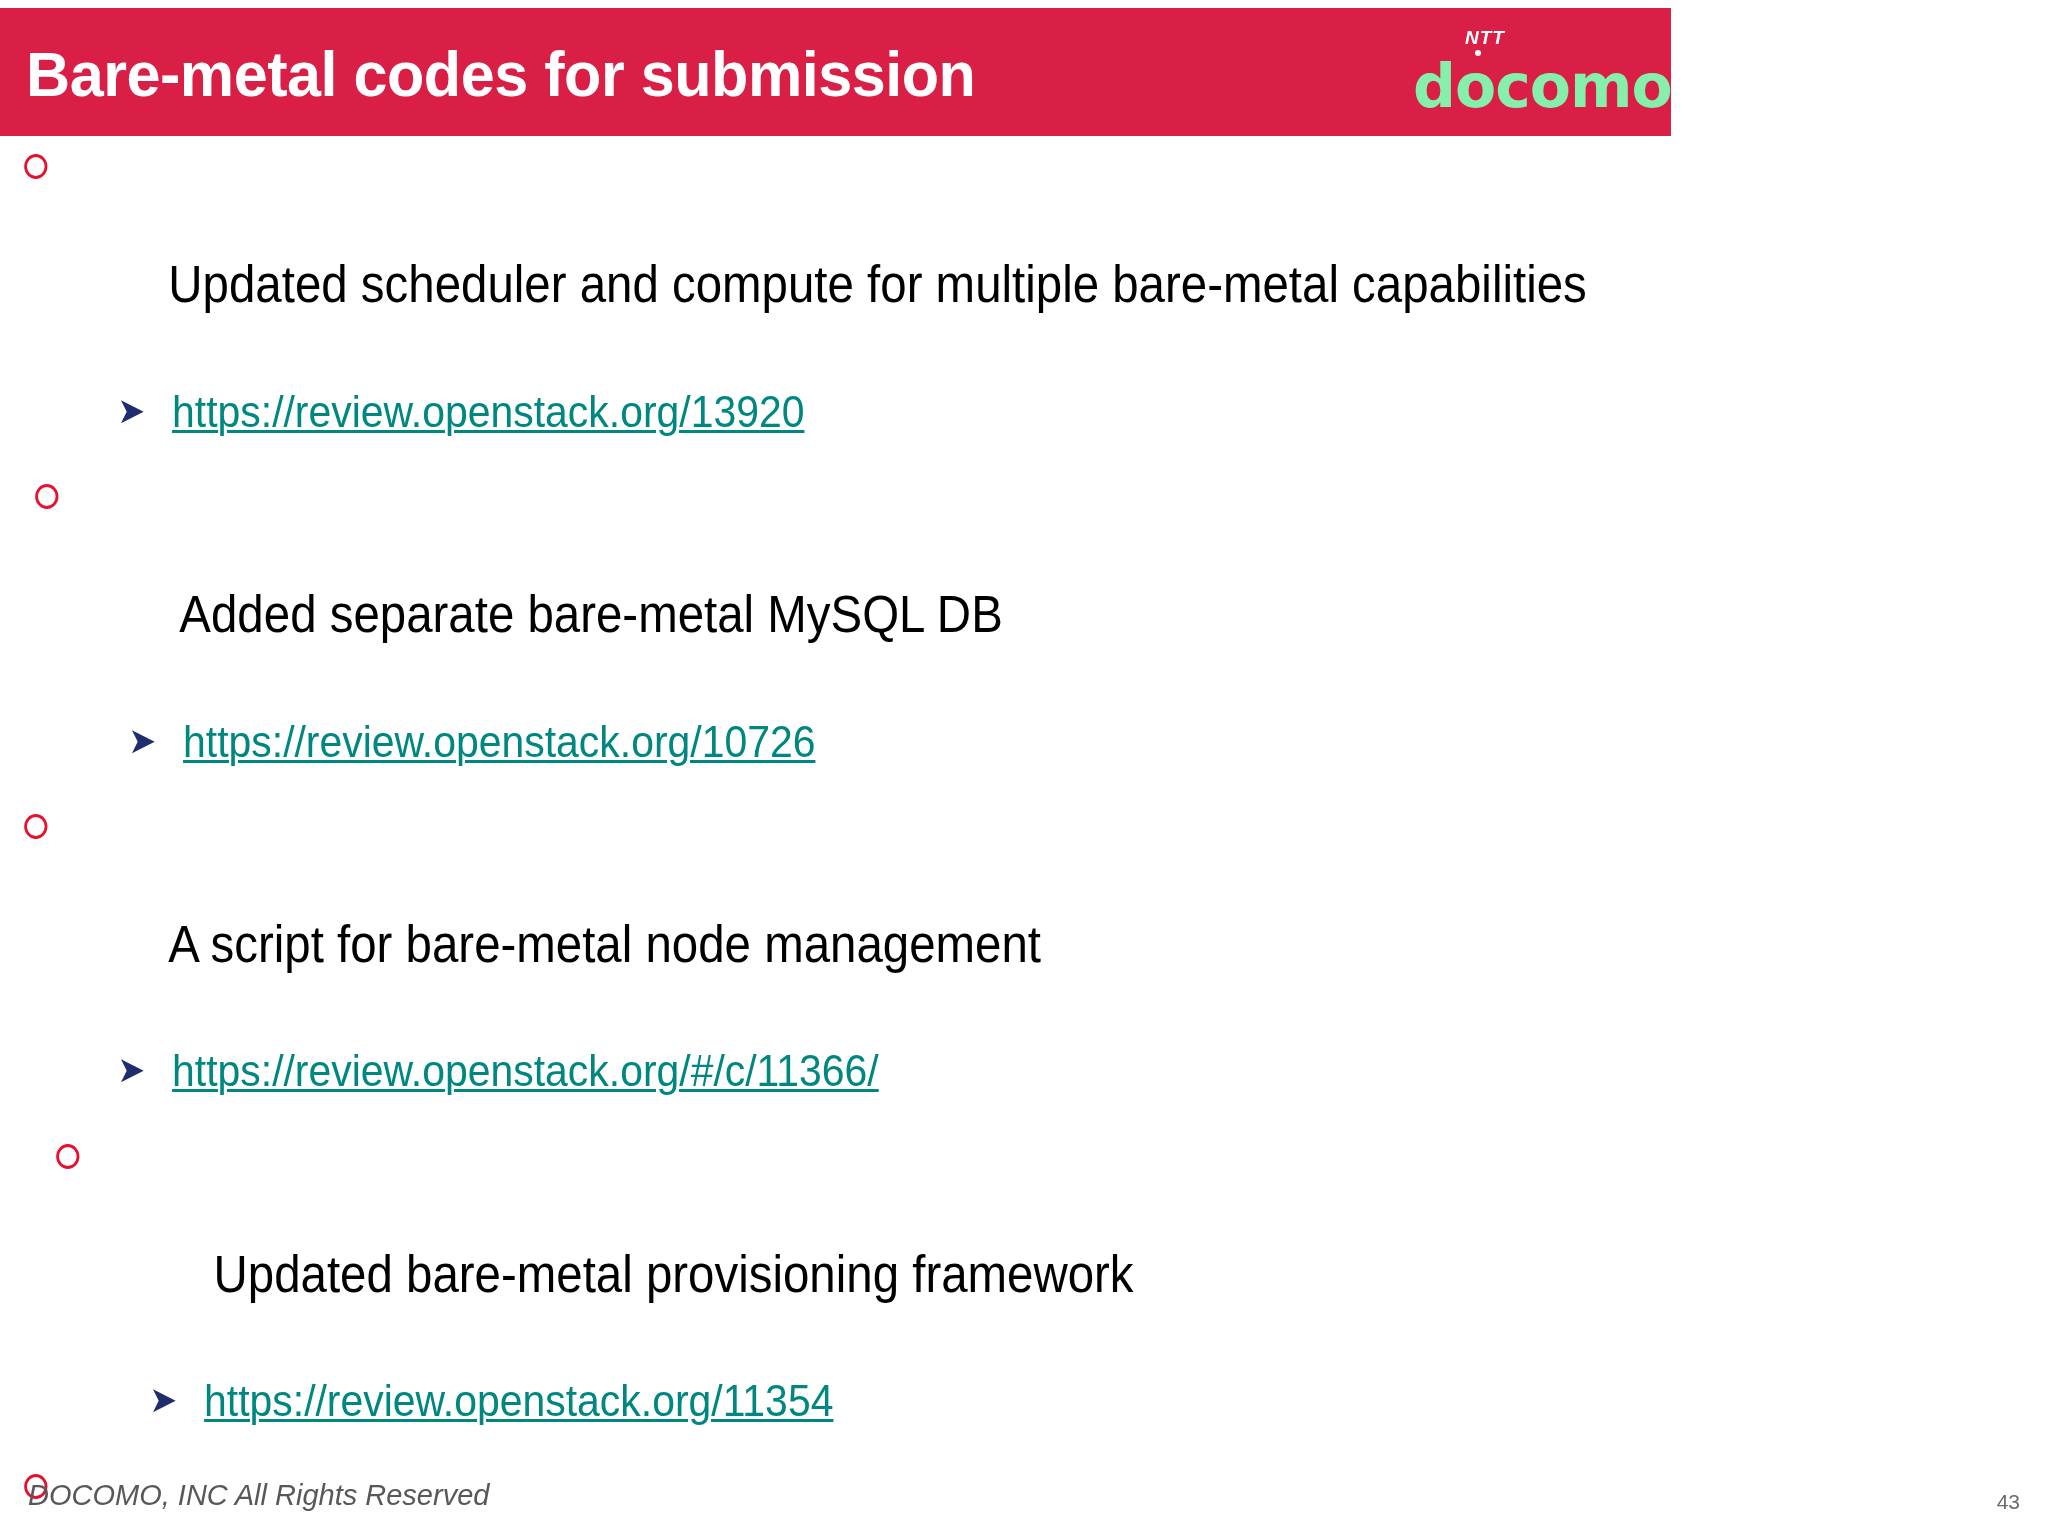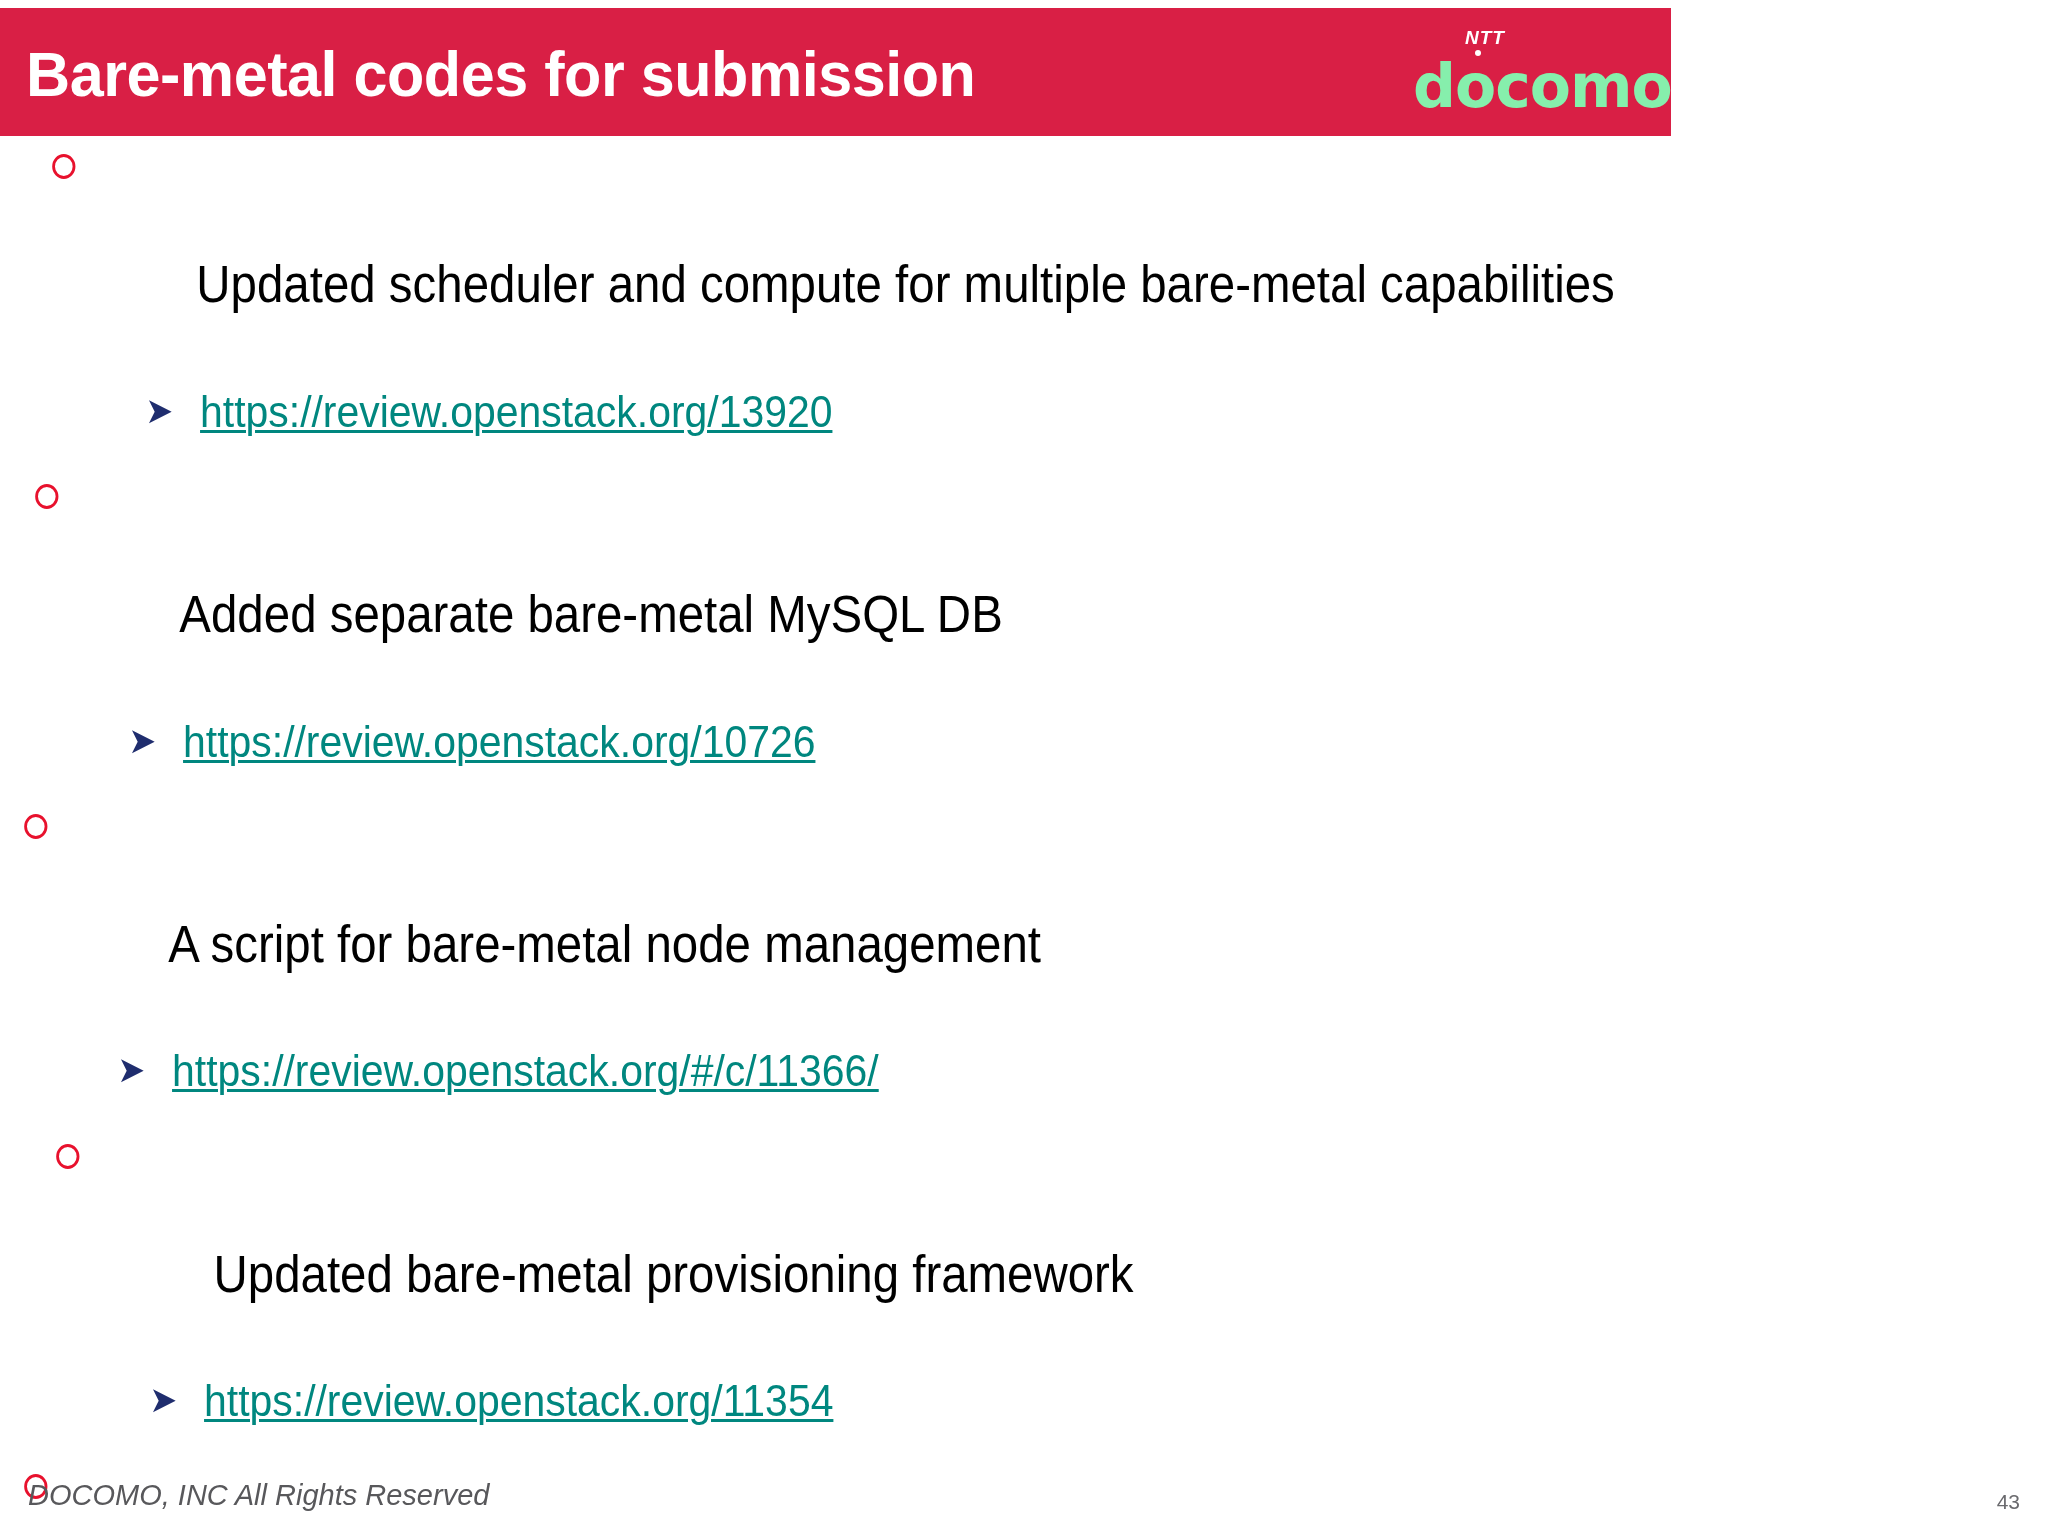--- a/index.html
+++ b/index.html
@@ -174,21 +174,21 @@
 
   <div id="logo">
     <div id="logo-ntt">NTT</div>
     <div id="logo-word">docomo</div>
     <div id="logo-umlaut"></div>
   </div>
 </div>
 
 <div id="content">
 
-  <div class="bullet-group" style="margin-top:8px;padding-left:28px;">
+  <div class="bullet-group" style="margin-top:8px;">
     <div class="l1">
       <span class="l1-marker"></span>
       <span>Updated scheduler and compute for multiple bare-metal capabilities</span>
     </div>
     <div class="l2" style="margin-top:12px;">
       <span class="l2-marker">➤</span>
       <span class="link">https://review.openstack.org/13920</span>
     </div>
   </div>
 

